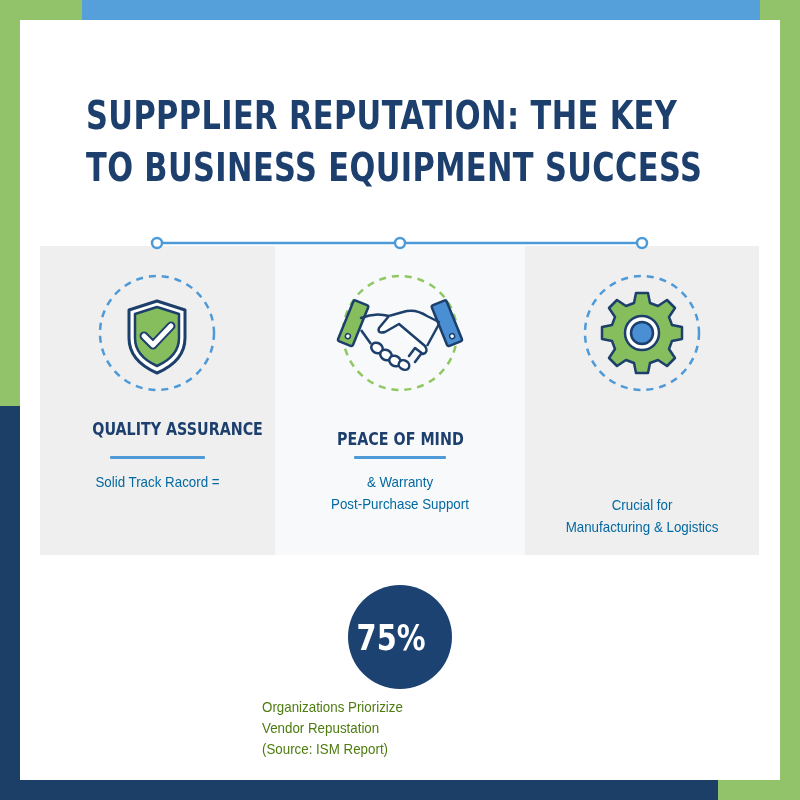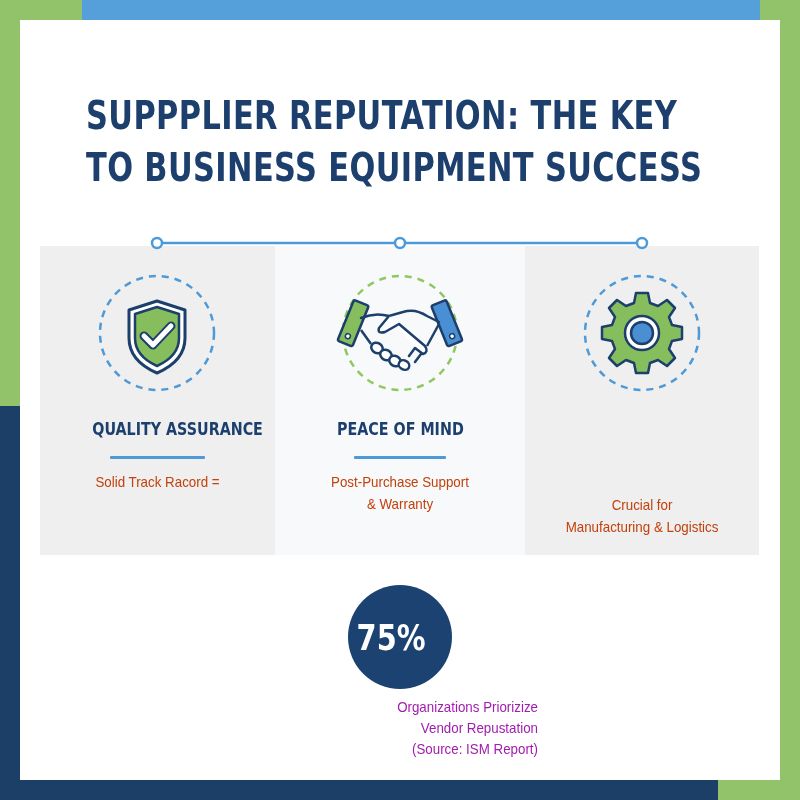--- a/index.html
+++ b/index.html
@@ -31,37 +31,37 @@
     .icon-wrap svg { position: absolute; }
 
     .card-title {
       position: absolute; left: 0; width: 100%; text-align: center;
       color: #1d3f6d; font-weight: bold; font-size: 17px; line-height: 26px;
       font-family: "DejaVu Sans", sans-serif;
     }
     .card-title .inner { display: inline-block; transform: scaleX(0.84); transform-origin: center; white-space: nowrap; }
     .card-sub {
       position: absolute; left: 0; width: 100%; text-align: center;
-      color: #c2410c; font-size: 14.5px; line-height: 22px;
+      color: #0369a1; font-size: 14.5px; line-height: 22px;
       font-family: "Liberation Sans", sans-serif;
     }
     .card-sub .inner { display: inline-block; transform: scaleX(0.92); transform-origin: center; white-space: nowrap; }
     .underline { position: absolute; height: 3px; background: #4e9ad8; border-radius: 1px; }
 
     .stat-circle {
       position: absolute; left: 348px; top: 585px; width: 104px; height: 104px; border-radius: 50%;
       background: #1c4272; display: flex; align-items: center; justify-content: flex-start;
     }
     .stat-value {
       color: #ffffff; font-weight: bold; font-size: 36px; font-family: "DejaVu Sans", sans-serif;
       transform: scaleX(0.8); display: inline-block;
     }
     .stat-caption {
-      position: absolute; left: 250px; top: 697px; width: 300px; text-align: right;
-      color: #a21caf; font-size: 14.5px; line-height: 21px; font-family: "Liberation Sans", sans-serif;
+      position: absolute; left: 250px; top: 697px; width: 300px; text-align: left;
+      color: #4d7c0f; font-size: 14.5px; line-height: 21px; font-family: "Liberation Sans", sans-serif;
     }
     .stat-caption div { transform: scaleX(0.92); }
   </style>
 </head>
 <body>
 
 <div class="frame-piece" style="left:0;top:0;width:82px;height:406px;background:#92c26a;"></div>
 <div class="frame-piece" style="left:82px;top:0;width:678px;height:20px;background:#55a0da;"></div>
 <div class="frame-piece" style="left:760px;top:0;width:40px;height:800px;background:#92c26a;"></div>
 <div class="frame-piece" style="left:0;top:406px;width:718px;height:394px;background:#1b3f66;"></div>
@@ -112,25 +112,25 @@
       <path d="M86 84 L96 98" fill="none" stroke="#1c3f6b" stroke-width="2.5"></path>
       <g fill="#ffffff" stroke="#1c3f6b" stroke-width="2.5">
         <ellipse cx="102" cy="102" rx="6" ry="5" transform="rotate(30 102 102)"></ellipse>
         <ellipse cx="111" cy="109" rx="6" ry="5" transform="rotate(30 111 109)"></ellipse>
         <ellipse cx="120" cy="115" rx="6" ry="5" transform="rotate(30 120 115)"></ellipse>
         <ellipse cx="129" cy="119" rx="5.5" ry="4.5" transform="rotate(30 129 119)"></ellipse>
       </g>
       <path d="M140 102 L134 110 M146 108 L140 116" fill="none" stroke="#1c3f6b" stroke-width="2.5" stroke-linecap="round"></path>
     </svg>
   </div>
-  <div class="card-title" style="top:170px;text-decoration:underline;"><span class="inner">PEACE OF MIND</span></div>
+  <div class="card-title" style="top:180px;text-decoration:underline;"><span class="inner">PEACE OF MIND</span></div>
   <div class="underline" style="left:79px;top:210px;width:92px;"></div>
   <div class="card-sub" style="top:225px;">
+    <div><span class="inner">&amp; Warranty</span></div>
     <div><span class="inner">Post-Purchase Support</span></div>
-    <div><span class="inner">&amp; Warranty</span></div>
   </div>
 </div>
 
 <div class="card grey" style="left:525px;width:234px;">
   <div class="icon-wrap">
     <svg width="234" height="160" viewBox="0 0 234 160">
       <circle cx="117" cy="87" r="57" fill="none" stroke="#4e9ad8" stroke-width="2.5" stroke-dasharray="7 6"></circle>
       <g transform="translate(117 87)">
         <path d="M-6 -40 L6 -40 L8 -30 L16 -27 L25 -33 L33 -25 L27 -16 L30 -8 L40 -6 L40 6 L30 8 L27 16 L33 25 L25 33 L16 27 L8 30 L6 40 L-6 40 L-8 30 L-16 27 L-25 33 L-33 25 L-27 16 L-30 8 L-40 6 L-40 -6 L-30 -8 L-27 -16 L-33 -25 L-25 -33 L-16 -27 L-8 -30 Z" fill="#86be5e" stroke="#1c3f6b" stroke-width="2.5" stroke-linejoin="round"></path>
         <circle r="17" fill="#ffffff" stroke="#1c3f6b" stroke-width="2.5"></circle>

